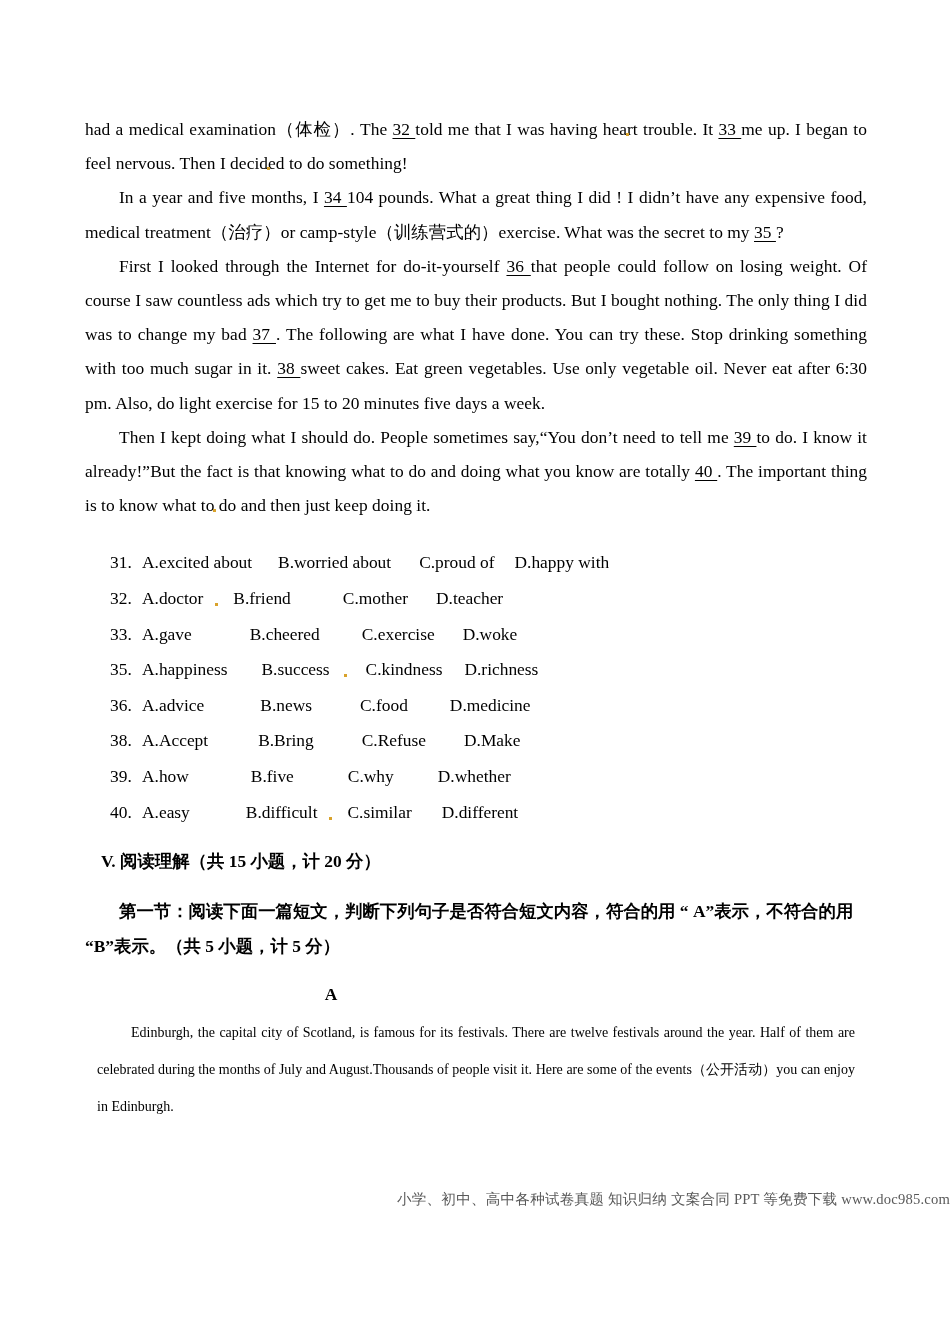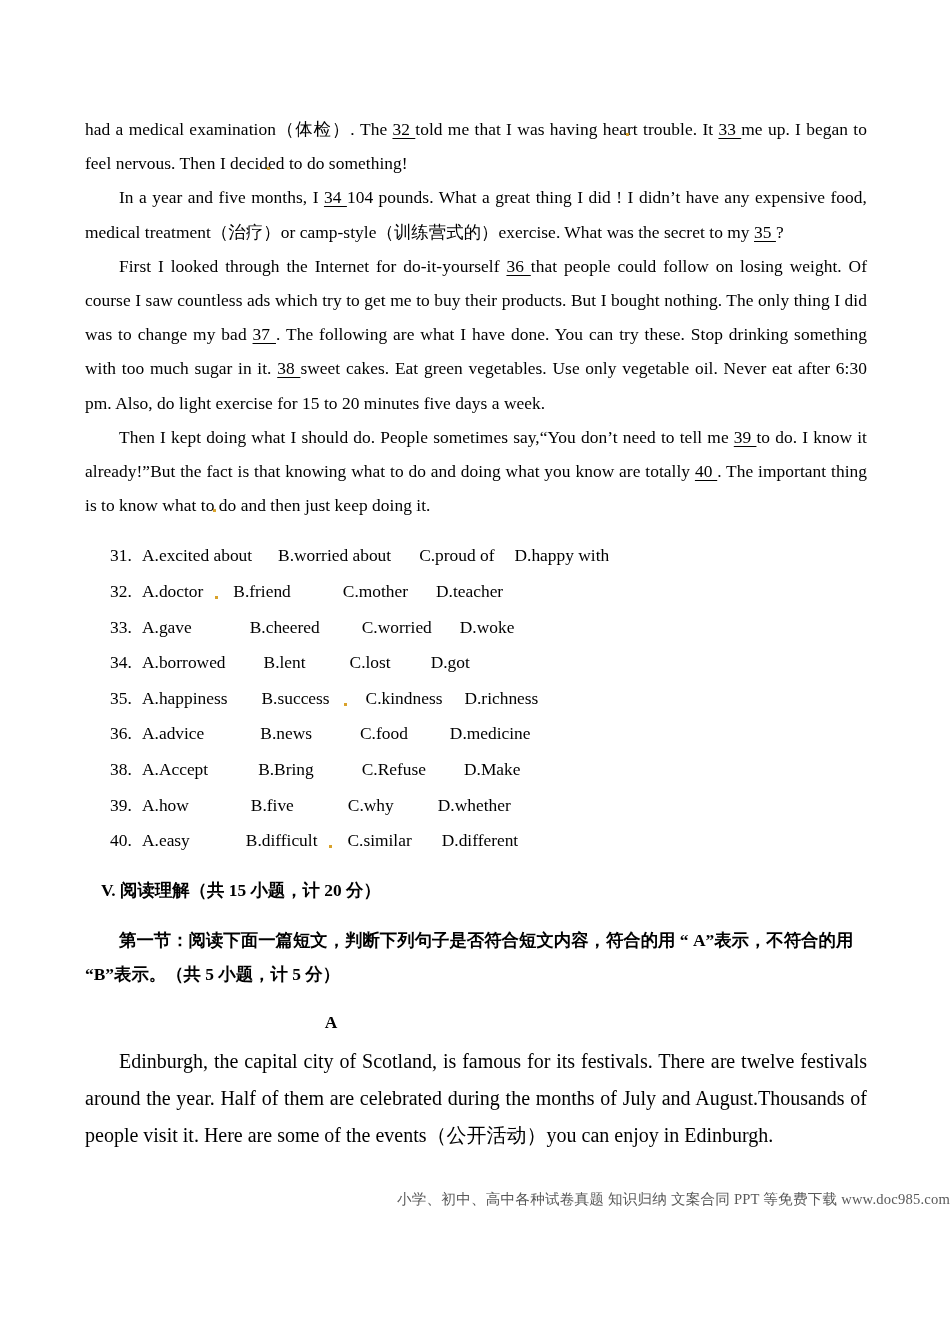--- a/index.html
+++ b/index.html
@@ -53,21 +53,21 @@
     width: 3px;
     height: 3px;
     background: #d9a22b;
     vertical-align: baseline;
     position: relative;
     margin: 0 -1.5px;
   }
   .speck.b { top: 1px; }
   
   .options {
-    margin-top: 16px;
+    margin-top: 23px;
   }
   .opt-row {
     font-size: 17.4px;
     line-height: 35.6px;
     white-space: nowrap;
     padding-left: 25px;
   }
   .opt-num {
     display: inline-block;
     width: 32px;
@@ -95,24 +95,24 @@
   .center-label {
     text-align: center;
     font-size: 17.4px;
     line-height: 34.2px;
     font-weight: bold;
     margin: 0;
     margin-top: 14px;
     padding-right: 290px;
   }
   .passage {
-    font-size: 20px;
+    font-size: 14px;
     line-height: 37px;
     text-align: justify;
-    margin: 0;
+    margin: 12px;
     margin-top: 3px;
     text-indent: 34px;
   }
   
   .footer {
     position: absolute;
     left: 0;
     top: 1190px;
     width: 950px;
     text-align: right;
@@ -131,22 +131,21 @@
     <div id="cloze-root">
         <p class="para">had a medical examination（体检）. The <span class="blank"> 32 </span> told me that I was having hea<span class="speck b"></span>rt trouble. It <span class="blank"> 33 </span> me up. I began to feel nervous. Then I decid<span class="speck b"></span>ed to do something!</p>
         <p class="para indent">In a year and five months, I <span class="blank"> 34 </span> 104 pounds. What a great thing I did ! I didn’t have any expensive food, medical treatment（治疗）or camp-style（训练营式的）exercise. What was the secret to my <span class="blank"> 35 </span>?</p>
         <p class="para indent">First I looked through the Internet for do-it-yourself <span class="blank"> 36 </span> that people could follow on losing weight. Of course I saw countless ads which try to get me to buy their products. But I bought nothing. The only thing I did was to change my bad <span class="blank"> 37 </span> . The following are what I have done. You can try these. Stop drinking something with too much sugar in it. <span class="blank"> 38 </span> sweet cakes. Eat green vegetables. Use only vegetable oil. Never eat after 6:30 pm. Also, do light exercise for 15 to 20 minutes five days a week.</p>
         <p class="para indent">Then I kept doing what I should do. People sometimes say,“You don’t need to tell me <span class="blank"> 39 </span> to do. I know it already!”But the fact is that knowing what to do and doing what you know are totally <span class="blank"> 40 </span> . The important thing is to know what to<span class="speck b"></span> do and then just keep doing it.</p>
       </div>
 
     <div class="options" id="options-root">
         <div class="opt-row"><span class="opt-num">31.</span><span class="opt">A.excited about</span><span style="display: inline-block; width: 26px;"></span><span class="opt">B.worried about</span><span style="display: inline-block; width: 28px;"></span><span class="opt">C.proud of</span><span style="display: inline-block; width: 20px;"></span><span class="opt">D.happy with</span></div>
         <div class="opt-row"><span class="opt-num">32.</span><span class="opt">A.doctor</span><span style="display: inline-block; width: 30px; position: relative;"><span class="speck" style="position: absolute; left: 13px; top: -1px;"></span></span><span class="opt">B.friend</span><span style="display: inline-block; width: 52px;"></span><span class="opt">C.mother</span><span style="display: inline-block; width: 28px;"></span><span class="opt">D.teacher</span></div>
-        <div class="opt-row"><span class="opt-num">33.</span><span class="opt">A.gave</span><span style="display: inline-block; width: 58px;"></span><span class="opt">B.cheered</span><span style="display: inline-block; width: 42px;"></span><span class="opt">C.worried</span><span style="display: inline-block; width: 28px;"></span><span class="opt">D.woke</span></div>
-        <div class="opt-row"><span class="opt-num">34.</span><span class="opt">A.borrowed</span><span style="display: inline-block; width: 38px;"></span><span class="opt">B.lent</span><span style="display: inline-block; width: 44px;"></span><span class="opt">C.lost</span><span style="display: inline-block; width: 40px;"></span><span class="opt">D.got</span></div>
+        <div class="opt-row"><span class="opt-num">33.</span><span class="opt">A.gave</span><span style="display: inline-block; width: 58px;"></span><span class="opt">B.cheered</span><span style="display: inline-block; width: 42px;"></span><span class="opt">C.exercise</span><span style="display: inline-block; width: 28px;"></span><span class="opt">D.woke</span></div>
         <div class="opt-row"><span class="opt-num">35.</span><span class="opt">A.happiness</span><span style="display: inline-block; width: 34px;"></span><span class="opt">B.success</span><span style="display: inline-block; width: 36px; position: relative;"><span class="speck" style="position: absolute; left: 16px; top: -1px;"></span></span><span class="opt">C.kindness</span><span style="display: inline-block; width: 22px;"></span><span class="opt">D.richness</span></div>
         <div class="opt-row"><span class="opt-num">36.</span><span class="opt">A.advice</span><span style="display: inline-block; width: 56px;"></span><span class="opt">B.news</span><span style="display: inline-block; width: 48px;"></span><span class="opt">C.food</span><span style="display: inline-block; width: 42px;"></span><span class="opt">D.medicine</span></div>
         <div class="opt-row"><span class="opt-num">38.</span><span class="opt">A.Accept</span><span style="display: inline-block; width: 50px;"></span><span class="opt">B.Bring</span><span style="display: inline-block; width: 48px;"></span><span class="opt">C.Refuse</span><span style="display: inline-block; width: 38px;"></span><span class="opt">D.Make</span></div>
         <div class="opt-row"><span class="opt-num">39.</span><span class="opt">A.how</span><span style="display: inline-block; width: 62px;"></span><span class="opt">B.five</span><span style="display: inline-block; width: 54px;"></span><span class="opt">C.why</span><span style="display: inline-block; width: 44px;"></span><span class="opt">D.whether</span></div>
         <div class="opt-row"><span class="opt-num">40.</span><span class="opt">A.easy</span><span style="display: inline-block; width: 56px;"></span><span class="opt">B.difficult</span><span style="display: inline-block; width: 30px; position: relative;"><span class="speck" style="position: absolute; left: 13px; top: -1px;"></span></span><span class="opt">C.similar</span><span style="display: inline-block; width: 30px;"></span><span class="opt">D.different</span></div>
       </div>
 
     <p class="sec-head">V. 阅读理解（共 15 小题，计 20 分）</p>
 
     <p class="sub-head">第一节：阅读下面一篇短文，判断下列句子是否符合短文内容，符合的用 “ A”表示，不符合的用</p>

